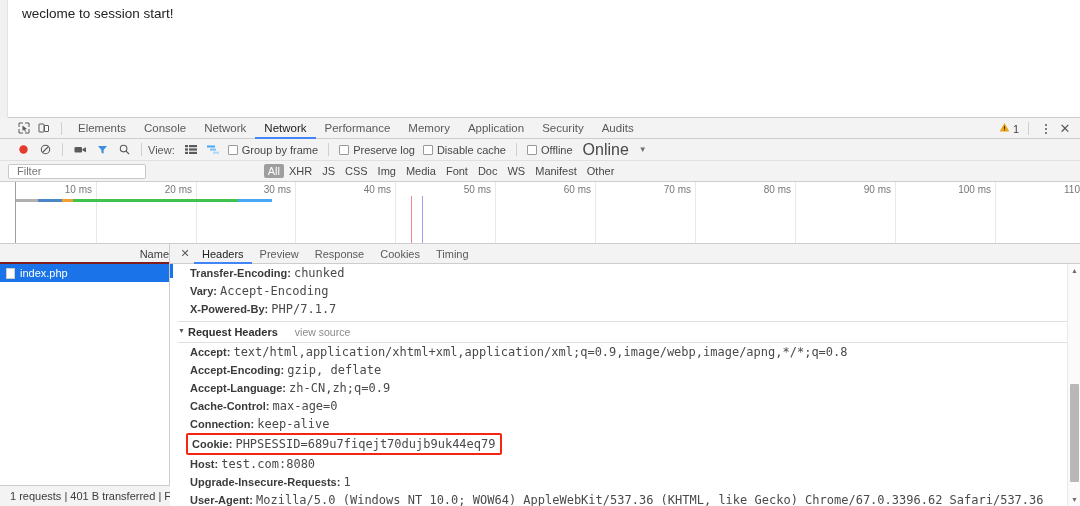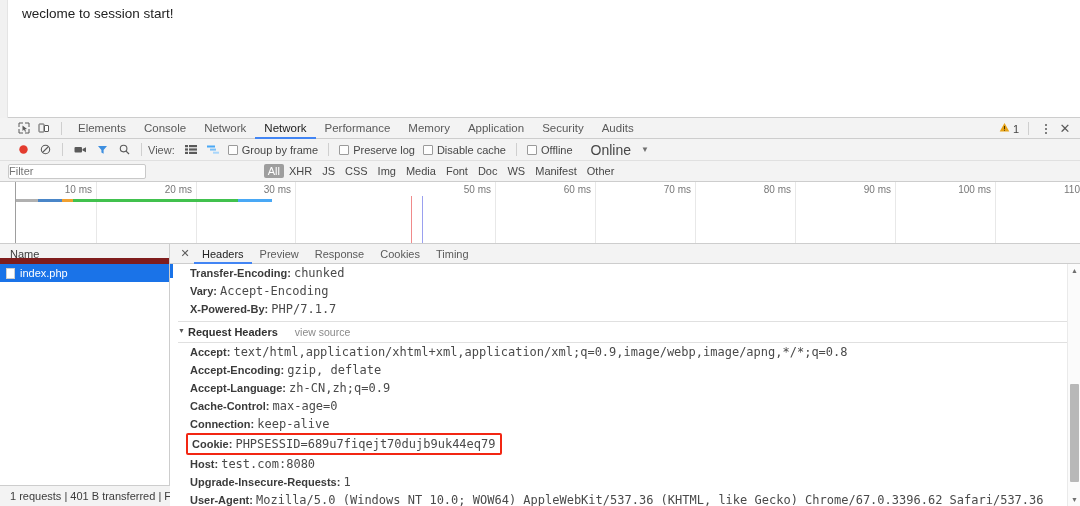--- a/index.html
+++ b/index.html
@@ -86,35 +86,35 @@
     gap: 0px;
   }
   .nt-btn { width: 22px; height: 20px; display:flex; align-items:center; justify-content:center; cursor:pointer; }
   .vsep { width:1px; height:13px; background:#cfcfcf; margin:0 6px; }
   .nt-label { font-size: 11px; color: #5a5a5a; margin-right: 5px; }
   .cbx {
     width: 10px; height: 10px; border: 1px solid #9a9a9a; background: #fdfdfd;
     border-radius: 1px; display: inline-block; vertical-align: -1px;
   }
   .cb-wrap { display:flex; align-items:center; gap:4px; cursor:pointer; font-size:11px; color:#474747; padding: 0 4px; white-space: nowrap; }
-  .online-txt { font-size: 14px; color: #474747; margin-left: 14px; }
+  .online-txt { font-size: 16px; color: #474747; margin-left: 6px; }
   .caret-dn { margin-left: 10px; font-size: 8px; color:#707070; cursor:pointer; }
 
   
   .filterbar {
     position: relative; height: 21px;
     background: #f3f3f3;
     border-bottom: 1px solid #cdcdcd;
     display: flex; align-items: center;
     padding-left: 8px;
   }
   .filter-input {
     width: 138px; height: 15px;
     background: #fff; border: 1px solid #c9c9c9; border-radius: 2px;
-    font-size: 11px; color: #9a9a9a; padding: 0 0;
+    font-size: 11px; color: #9a9a9a; padding: 0 8px;
     font-family: "Liberation Sans", sans-serif;
     outline: none;
   }
   .typefilters { display: flex; align-items: center; gap: 0; margin-left: 6px; }
   .tf { padding: 1px 5px; font-size: 11px; color: #474747; cursor: pointer; border-radius: 2px; white-space: nowrap; }
   .tf.active { background: #9e9e9e; color: #fff; padding: 1px 4px; }
 
   
   .overview {
     position: relative; height: 62px; background: #fff;
@@ -139,22 +139,22 @@
 
   
   .lower { position: relative; height: 262px; background:#fff; }
 
   .namepanel {
     position: absolute; left: 0; top: 0; width: 170px; height: 262px;
     background: #fff; border-right: 1px solid #cdcdcd;
   }
   .name-head {
     height: 20px; line-height: 20px;
-    background: #f3f3f3; border-bottom: 6px solid #7f1d1d;
-    font-size: 11px; color: #3c3c3c; padding-left: 10px;
+    background: #f3f3f3; border-bottom: 2px solid #7f1d1d;
+    font-size: 11px; color: #3c3c3c; padding-left: 10px; text-align: right;
   }
   .req-row {
     height: 18px; display: flex; align-items: center; gap: 5px;
     padding-left: 6px; background: #1a73e8; color: #fff;
     font-size: 11px; cursor: pointer;
   }
   .doc-ico {
     width: 9px; height: 11px; background: #fff; border:1px solid #cfcfcf;
     display:inline-block; flex: 0 0 auto;
   }
@@ -379,20 +379,23 @@
 
       <div class="ruler-cell" style="left:16px;width:81px;">
           <span class="ruler-lbl">10 ms</span>
         </div>
       <div class="ruler-cell" style="left:97px;width:100px;">
           <span class="ruler-lbl">20 ms</span>
         </div>
       <div class="ruler-cell" style="left:197px;width:99px;">
           <span class="ruler-lbl">30 ms</span>
         </div>
+      <div class="ruler-cell" style="left:296px;width:100px;">
+          <span class="ruler-lbl">40 ms</span>
+        </div>
       <div class="ruler-cell" style="left:396px;width:100px;">
           <span class="ruler-lbl">50 ms</span>
         </div>
       <div class="ruler-cell" style="left:496px;width:100px;">
           <span class="ruler-lbl">60 ms</span>
         </div>
       <div class="ruler-cell" style="left:596px;width:100px;">
           <span class="ruler-lbl">70 ms</span>
         </div>
       <div class="ruler-cell" style="left:696px;width:100px;">

